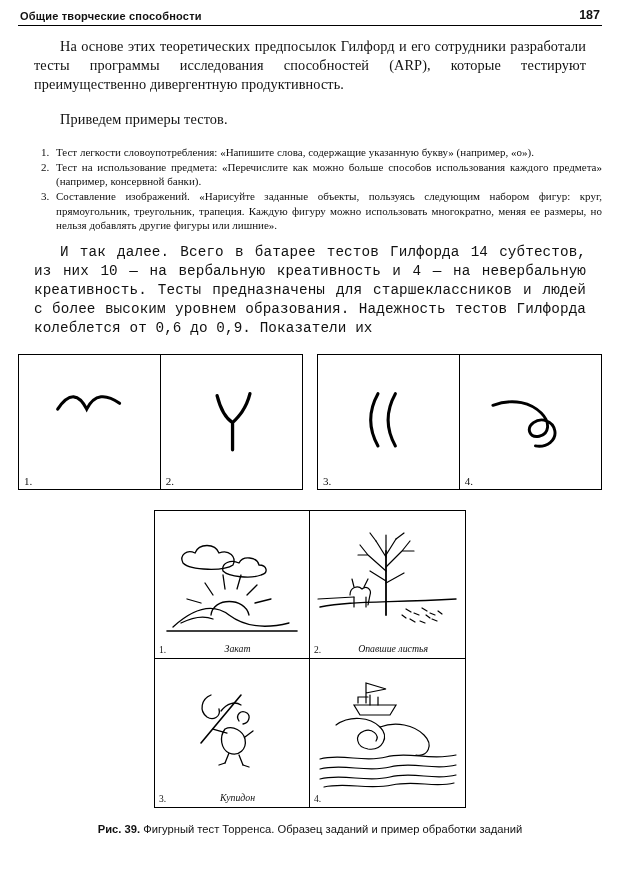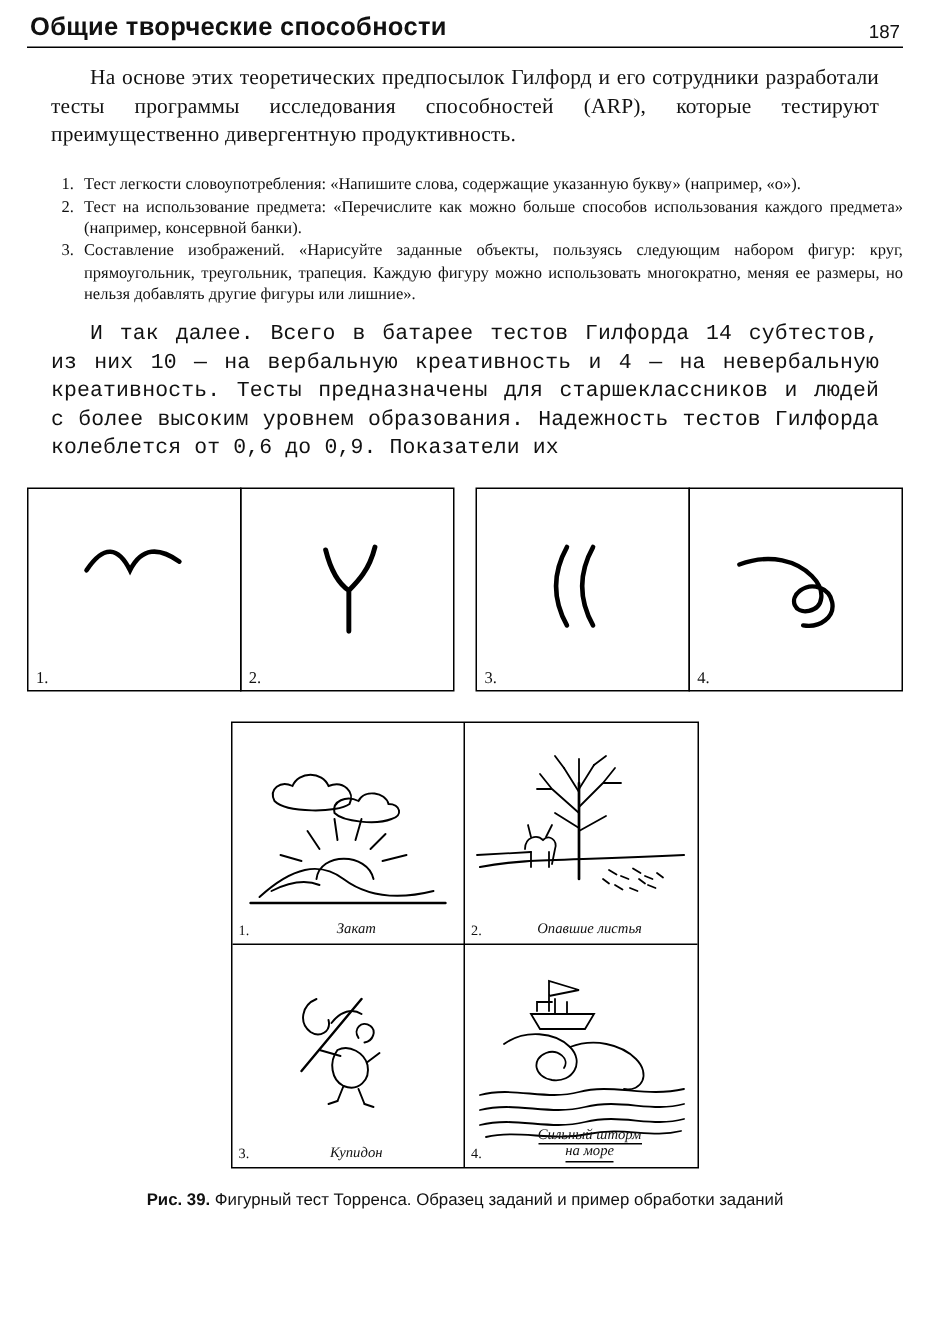--- a/index.html
+++ b/index.html
@@ -26,26 +26,26 @@
   .header {
     display: flex;
     align-items: flex-end;
     justify-content: space-between;
     padding: 8px 2px 3px 2px;
     border-bottom: 1.6px solid #000;
   }
   .header-title {
     font-family: "Liberation Sans", sans-serif;
     font-weight: bold;
-    font-size: 17px;
+    font-size: 11px;
     letter-spacing: .2px;
   }
   .header-page {
     font-family: "Liberation Sans", sans-serif;
-    font-weight: normal;
+    font-weight: bold;
     font-size: 12.5px;
   }
   
   .para {
     font-size: 14.3px;
     line-height: 1.33;
     text-align: justify;
     margin: 16px;
     text-indent: 26px;
     letter-spacing: .1px;
@@ -147,20 +147,21 @@
 <body>
 
 <div class="page">
 
   <div class="header">
     <div class="header-title">Общие творческие способности</div>
     <div class="header-page">187</div>
   </div>
 
   <p class="para first">На основе этих теоретических предпосылок Гилфорд и его сотрудники разработали тесты программы исследования способностей (ARP), которые тестируют преимущественно дивергентную продуктивность.</p>
+  <p class="para second">Приведем примеры тестов.</p>
 
   <ol class="test-list">
     <li>Тест легкости словоупотребления: «Напишите слова, содержащие указанную букву» (например, «о»).</li>
     <li>Тест на использование предмета: «Перечислите как можно больше способов использования каждого предмета» (например, консервной банки).</li>
     <li>Составление изображений. «Нарисуйте заданные объекты, пользуясь следующим набором фигур: круг, прямоугольник, треугольник, трапеция. Каждую фигуру можно использовать многократно, меняя ее размеры, но нельзя добавлять другие фигуры или лишние».</li>
   </ol>
 
   <p class="para tail">И так далее. Всего в батарее тестов Гилфорда 14 субтестов, из них 10 — на вербальную креативность и 4 — на невербальную креативность. Тесты предназначены для старшеклассников и людей с более высоким уровнем образования. Надежность тестов Гилфорда колеблется от 0,6 до 0,9. Показатели их</p>
 
   <div class="fig-top-wrap">
@@ -291,24 +292,20 @@
           <path d="M70 68 C86 62, 104 66, 114 76 C124 86, 118 98, 106 96"></path>
 
           <path d="M10 100 C32 94, 54 104, 76 98 C98 92, 120 102, 146 96"></path>
           <path d="M10 110 C34 104, 56 114, 80 108 C104 102, 124 112, 146 106"></path>
           <path d="M10 120 C34 114, 56 124, 80 118 C104 112, 124 122, 146 116"></path>
           <path d="M14 128 C36 123, 58 131, 82 126 C106 121, 124 129, 144 124"></path>
         </g>
       </svg>
       <div class="bcap">
         <span class="n">4.</span>
-        <span class="t">
-          <u>Сильный шторм</u><br>
-          <u>на море</u>
-        </span>
       </div>
     </div>
 
   </div>
 
   <div class="fig-caption">
     <b>Рис. 39.</b>
     <span>Фигурный тест Торренса. Образец заданий и пример обработки заданий</span>
   </div>
 

